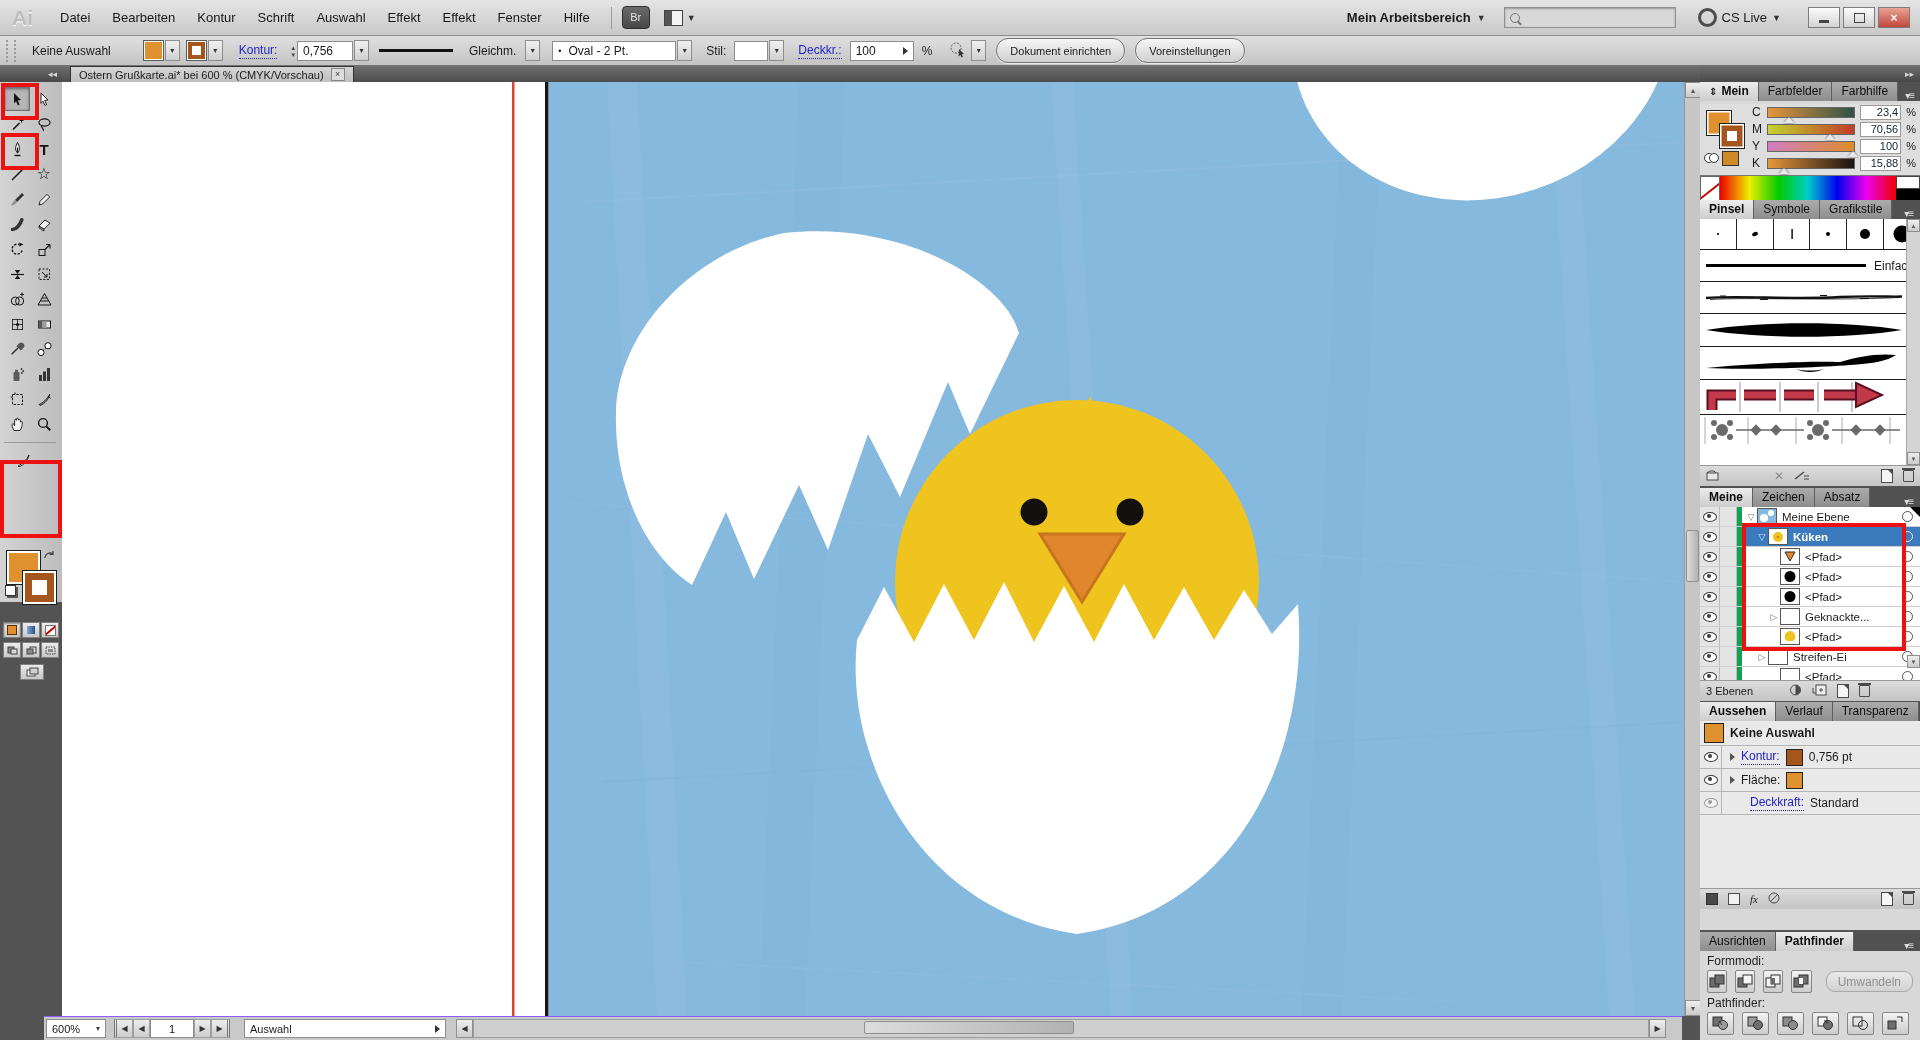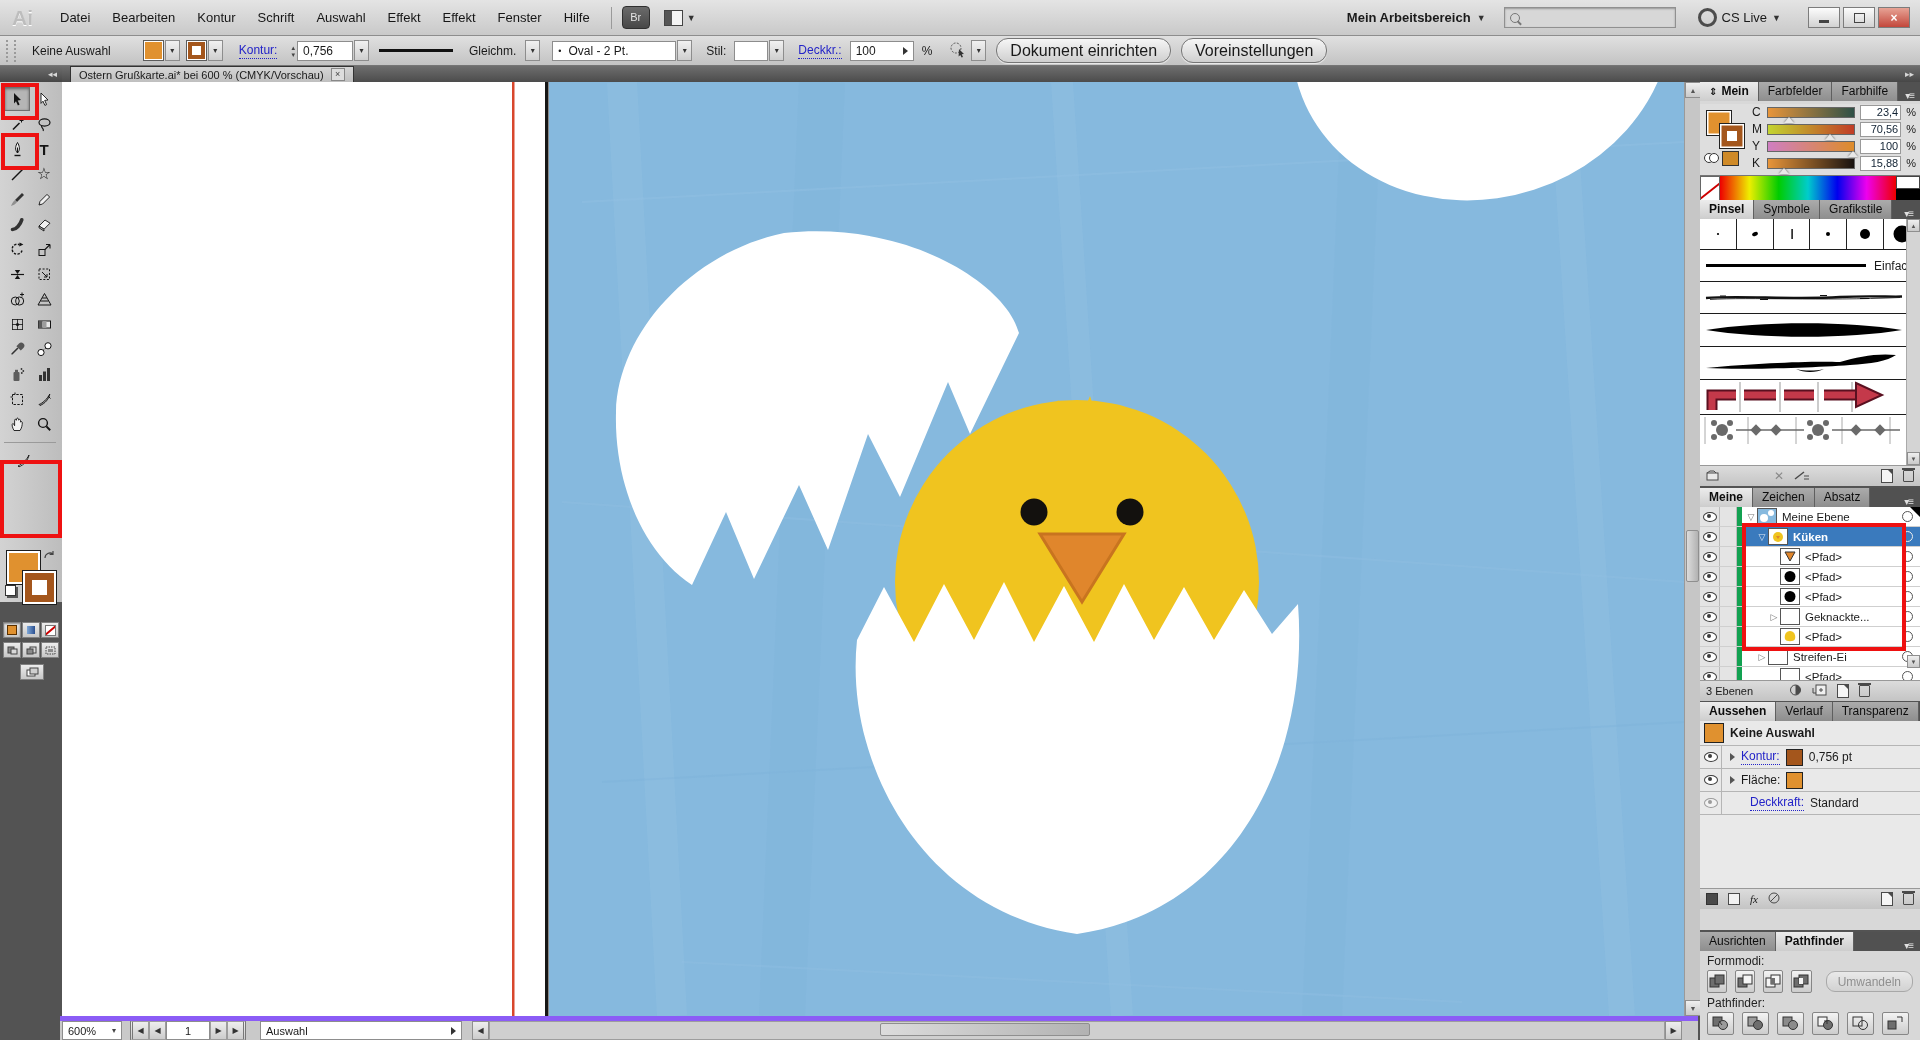--- a/index.html
+++ b/index.html
@@ -37,21 +37,21 @@
   .cb-label{margin:0 8px;white-space:nowrap}
   .swatch-fill{width:19px;height:19px;background:#e0912f;border:1px solid #5c5c5c;box-shadow:inset 0 0 0 1px #fff}
   .swatch-stroke{width:19px;height:19px;border:1px solid #5c5c5c;background:#fff;box-shadow:inset 0 0 0 1px #fff,inset 0 0 0 5px #a4561c;margin-left:6px}
   .ddb{width:13px;height:19px;border:1px solid #8d8d8d;background:linear-gradient(#f1f1f1,#cfcfcf);
        font-size:8px;color:#333;display:flex;align-items:center;justify-content:center;margin-left:1px}
   .bluelink{color:#2323c8;border-bottom:1px dotted #2323c8;padding-bottom:1px}
   .spin{display:flex;flex-direction:column;margin:0 2px 0 6px;font-size:7px;line-height:7px;color:#444}
   .cb-field{background:#fff;border:1px solid #8d8d8d;height:18px;display:flex;align-items:center;padding:0 5px;font-size:12px}
   .lineprev{width:74px;height:3px;background:#111;margin:0 8px 0 10px}
   .cb-btn{height:23px;border:1px solid #767676;border-radius:12px;background:linear-gradient(#f6f6f6,#cfcfcf);
-          padding:0 13px;font-size:16px;display:flex;align-items:center;margin-left:10px;box-shadow:0 1px 1px rgba(255,255,255,.7)}
+          padding:0 13px;font-size:11px;display:flex;align-items:center;margin-left:10px;box-shadow:0 1px 1px rgba(255,255,255,.7)}
   .tri-r{width:0;height:0;border-top:4px solid transparent;border-bottom:4px solid transparent;border-left:5px solid #333}
   
   .tabbar{left:62px;top:66px;width:1638px;height:16px;background:linear-gradient(#6e6e6e,#4c4c4c);border-bottom:1px solid #2e2e2e}
   .doctab{position:absolute;left:8px;top:0;height:15px;background:linear-gradient(#d6d6d6,#bfbfbf);
           border:1px solid #333;border-bottom:none;display:flex;align-items:center;padding:0 8px;font-size:11px;gap:7px}
   .tabclose{width:12px;height:11px;border:1px solid #888;background:#ddd;font-size:9px;line-height:10px;text-align:center;color:#444}
   .dockhdr{background:linear-gradient(#6e6e6e,#474747);color:#d8d8d8;font-size:9px;display:flex;align-items:center}
   
   .toolbar{left:0;top:82px;width:62px;height:520px;background:linear-gradient(90deg,#d3d3d3,#bdbdbd);border-right:1px solid #4a4a4a}
   .tool{position:absolute;width:26px;height:24px;display:flex;align-items:center;justify-content:center}
@@ -66,21 +66,21 @@
   .fs-mini{position:absolute;left:5px;top:503px;width:9px;height:9px;background:#fff;border:1px solid #333;box-shadow:2px 2px 0 #555}
   .modebtn{position:absolute;width:16px;height:14px;border:1px solid #808080;background:linear-gradient(#ececec,#c7c7c7);
            display:flex;align-items:center;justify-content:center}
   
   .canvas{left:62px;top:82px;width:1622px;height:934px;background:#fff}
   
   .vscroll{left:1684px;top:82px;width:16px;height:934px;background:#c6c6c6;border-left:1px solid #9a9a9a;box-sizing:border-box}
   .sb-btn{position:absolute;width:16px;height:16px;background:linear-gradient(#efefef,#cacaca);border:1px solid #8f8f8f;
           box-sizing:border-box;font-size:7px;color:#555;display:flex;align-items:center;justify-content:center}
   .sb-thumb{position:absolute;background:linear-gradient(90deg,#dcdcdc,#b2b2b2);border:1px solid #8f8f8f;box-sizing:border-box;border-radius:2px}
-  .statusrow{left:60px;top:1016px;width:1638px;height:24px;background:#c9c9c9;border-top:5px solid #8b5cf6;
+  .statusrow{left:44px;top:1016px;width:1638px;height:24px;background:#c9c9c9;border-top:1px solid #8b5cf6;
              display:flex;align-items:center;font-size:11px;box-sizing:border-box}
   .st-field{background:#fff;border:1px solid #8d8d8d;height:17px;display:flex;align-items:center;padding:0 5px}
   .vcr{font-size:8px;color:#333;width:15px;height:17px;border:1px solid #9d9d9d;background:linear-gradient(#eee,#ccc);
        display:flex;align-items:center;justify-content:center}
   
   .panel{position:absolute;left:1700px;width:220px;background:#d8d8d8;box-sizing:border-box}
   .ptabs{display:flex;align-items:flex-end;background:#515151;height:19px}
   .ptab{padding:2px 9px 3px;font-size:12px;color:#0d0d0d;background:linear-gradient(#ababab,#8e8e8e);
         border-right:1px solid #5f5f5f;white-space:nowrap}
   .ptab.active{background:linear-gradient(#ececec,#cdcdcd);font-weight:bold}

